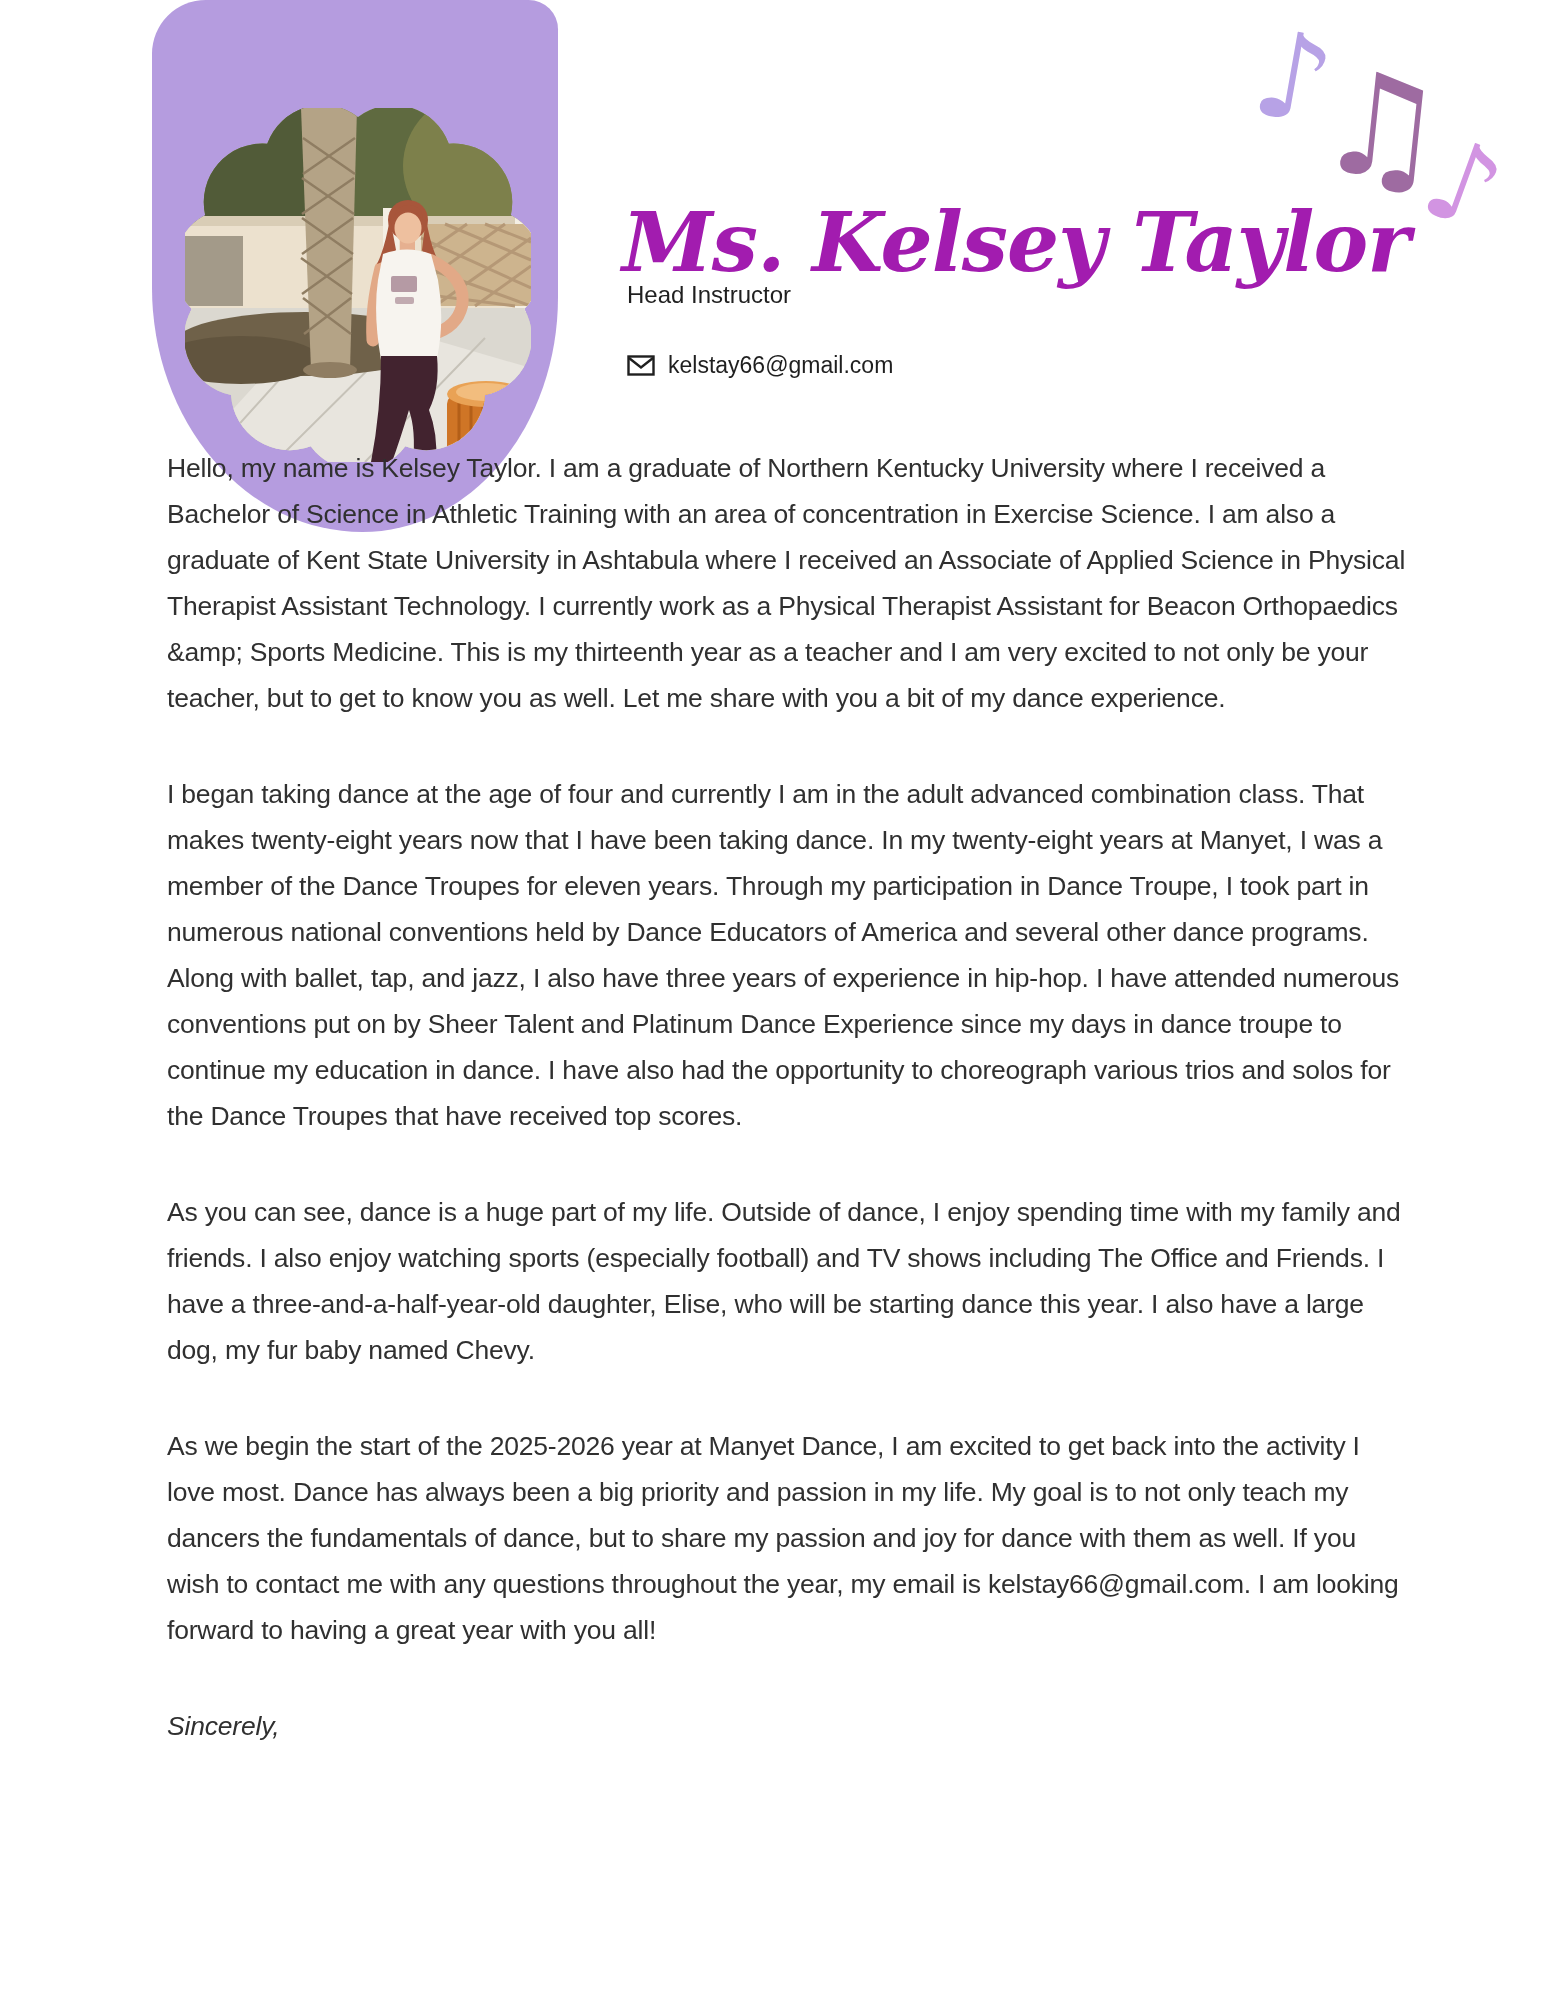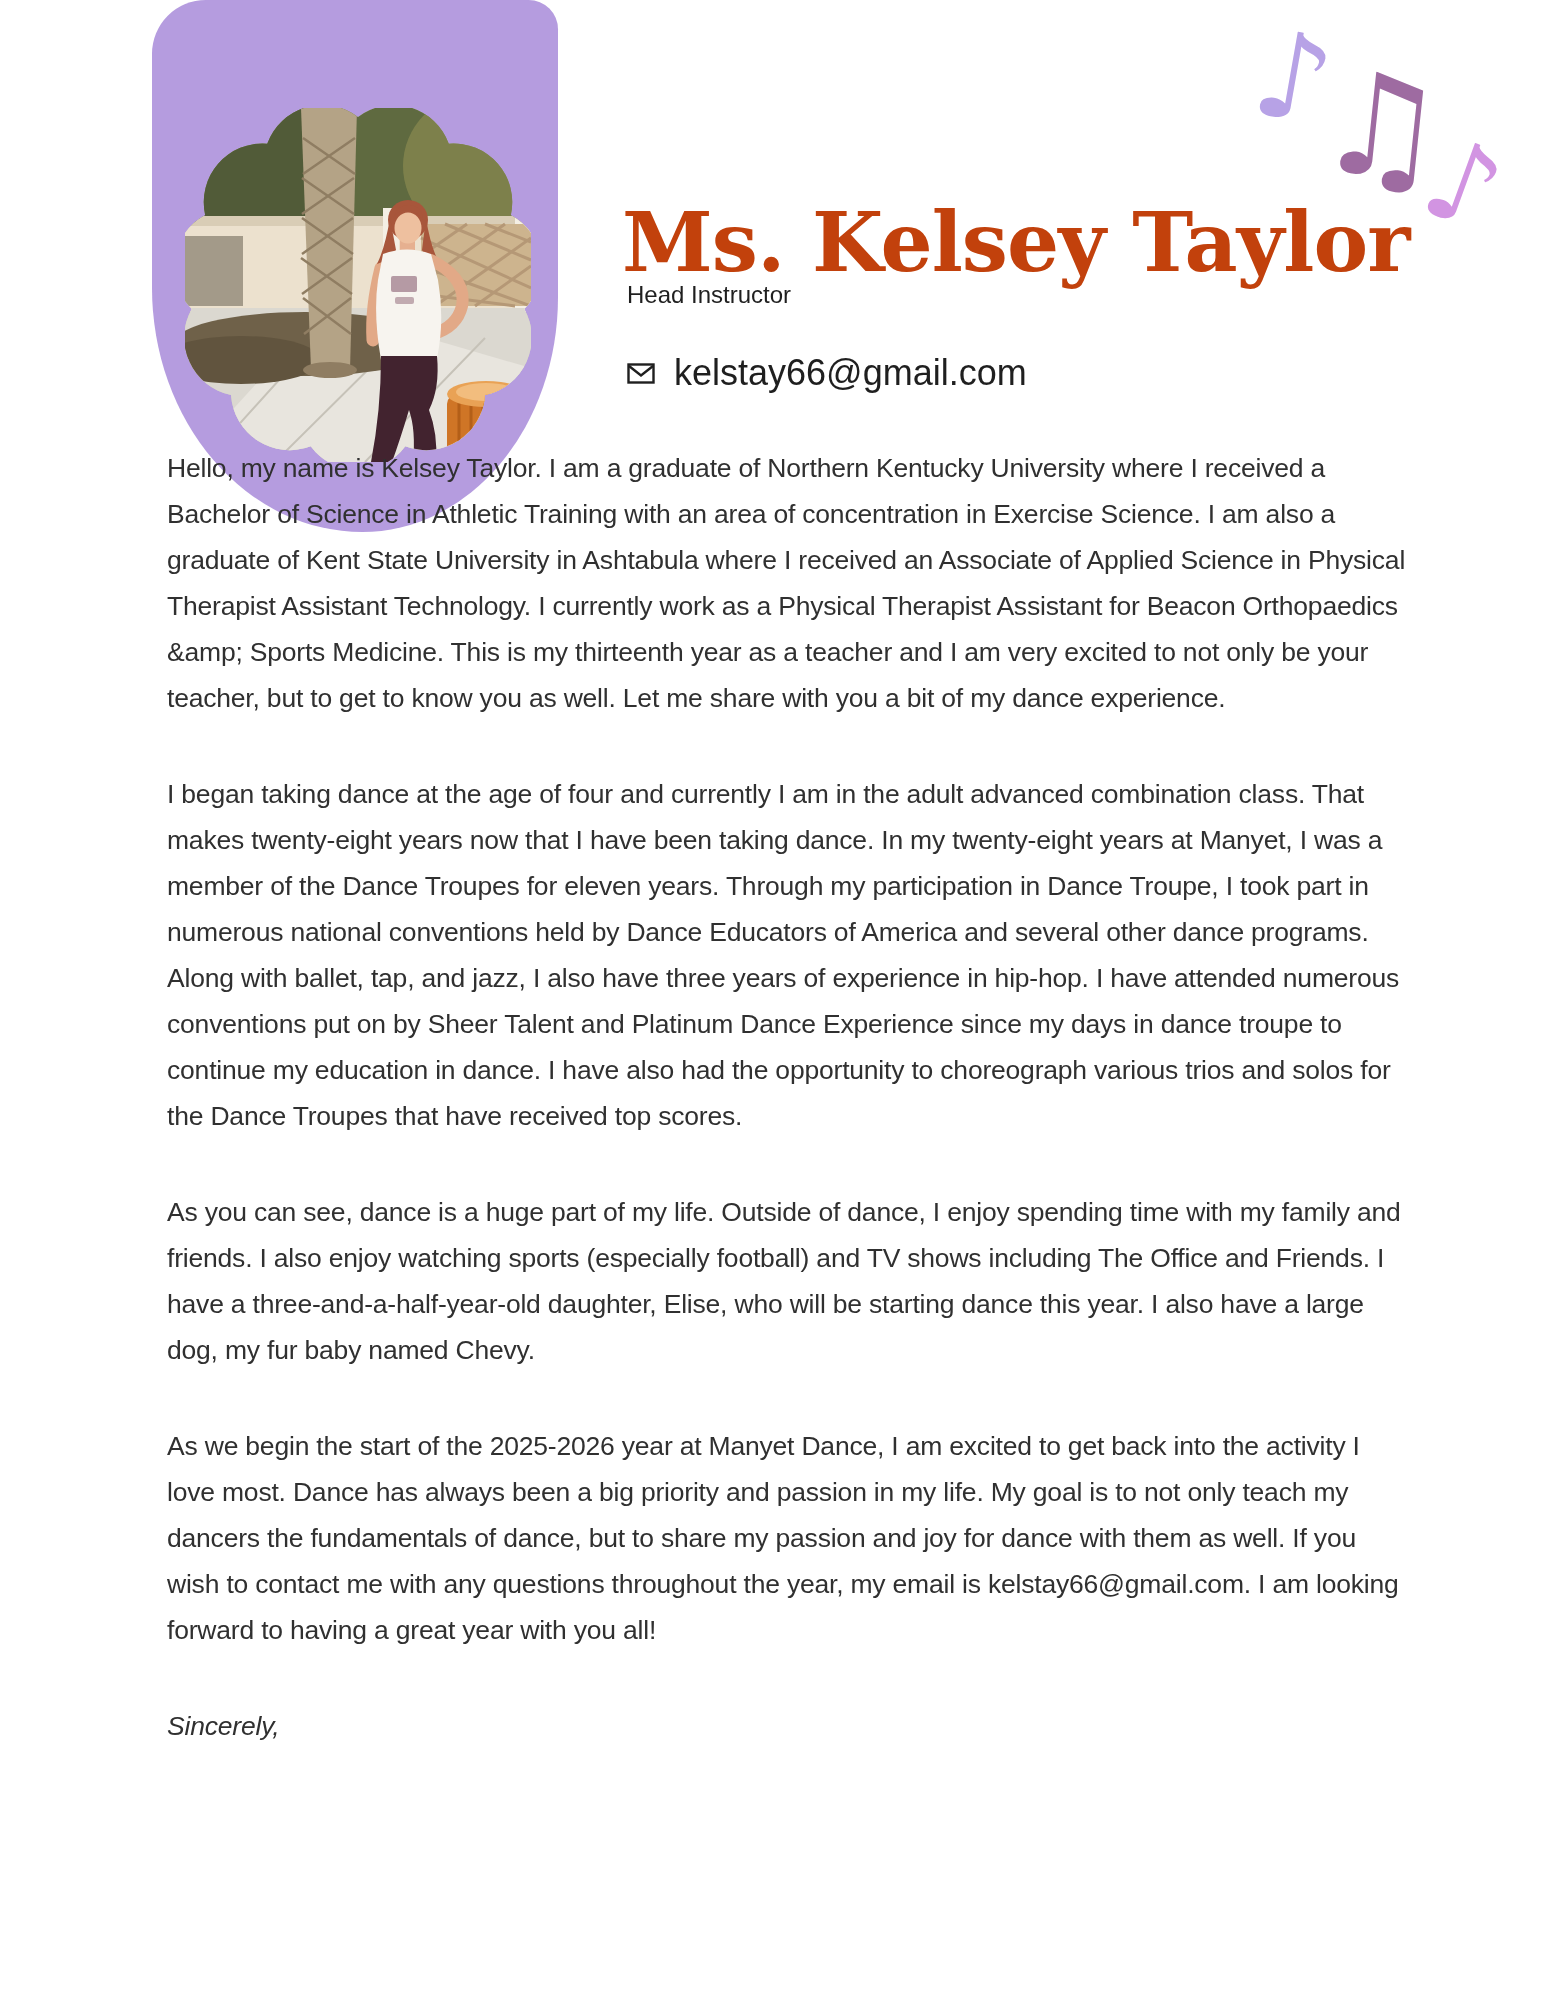--- a/index.html
+++ b/index.html
@@ -16,26 +16,26 @@
   .arch{
     position:absolute;left:152px;top:0;width:406px;height:532px;
     background:#b59cdf;
     border-radius:55px 30px 200px 215px / 55px 30px 240px 250px;
   }
   
   .photo{position:absolute;left:185px;top:108px;width:346px;height:354px;}
   
   .script{
     font-family:"DejaVu Serif", serif;
-    font-weight:700;
-    color:#c2410c;
+    font-style:italic;font-weight:700;
+    color:#a21caf;
   }
   .name{position:absolute;left:622px;top:142px;font-size:82px;line-height:1.1;letter-spacing:-1px;white-space:nowrap;}
   .title{position:absolute;left:627px;top:281px;font-size:24px;color:#1f1f1f;}
-  .email-row{position:absolute;left:627px;top:352px;display:flex;align-items:center;gap:19px;font-size:36px;color:#1f1f1f;}
+  .email-row{position:absolute;left:627px;top:352px;display:flex;align-items:center;gap:13px;font-size:23px;color:#1f1f1f;}
   .email-row svg{display:block;}
   
   .note{
     position:absolute;line-height:1;
     font-family:"DejaVu Sans", sans-serif;
     text-shadow:
       -6px -6px 0 #fff, 6px -6px 0 #fff, -6px 6px 0 #fff, 6px 6px 0 #fff,
       -8px 0 0 #fff, 8px 0 0 #fff, 0 -8px 0 #fff, 0 8px 0 #fff;
   }
   .note-1{left:1255px;top:18px;font-size:120px;transform:rotate(10deg);}

